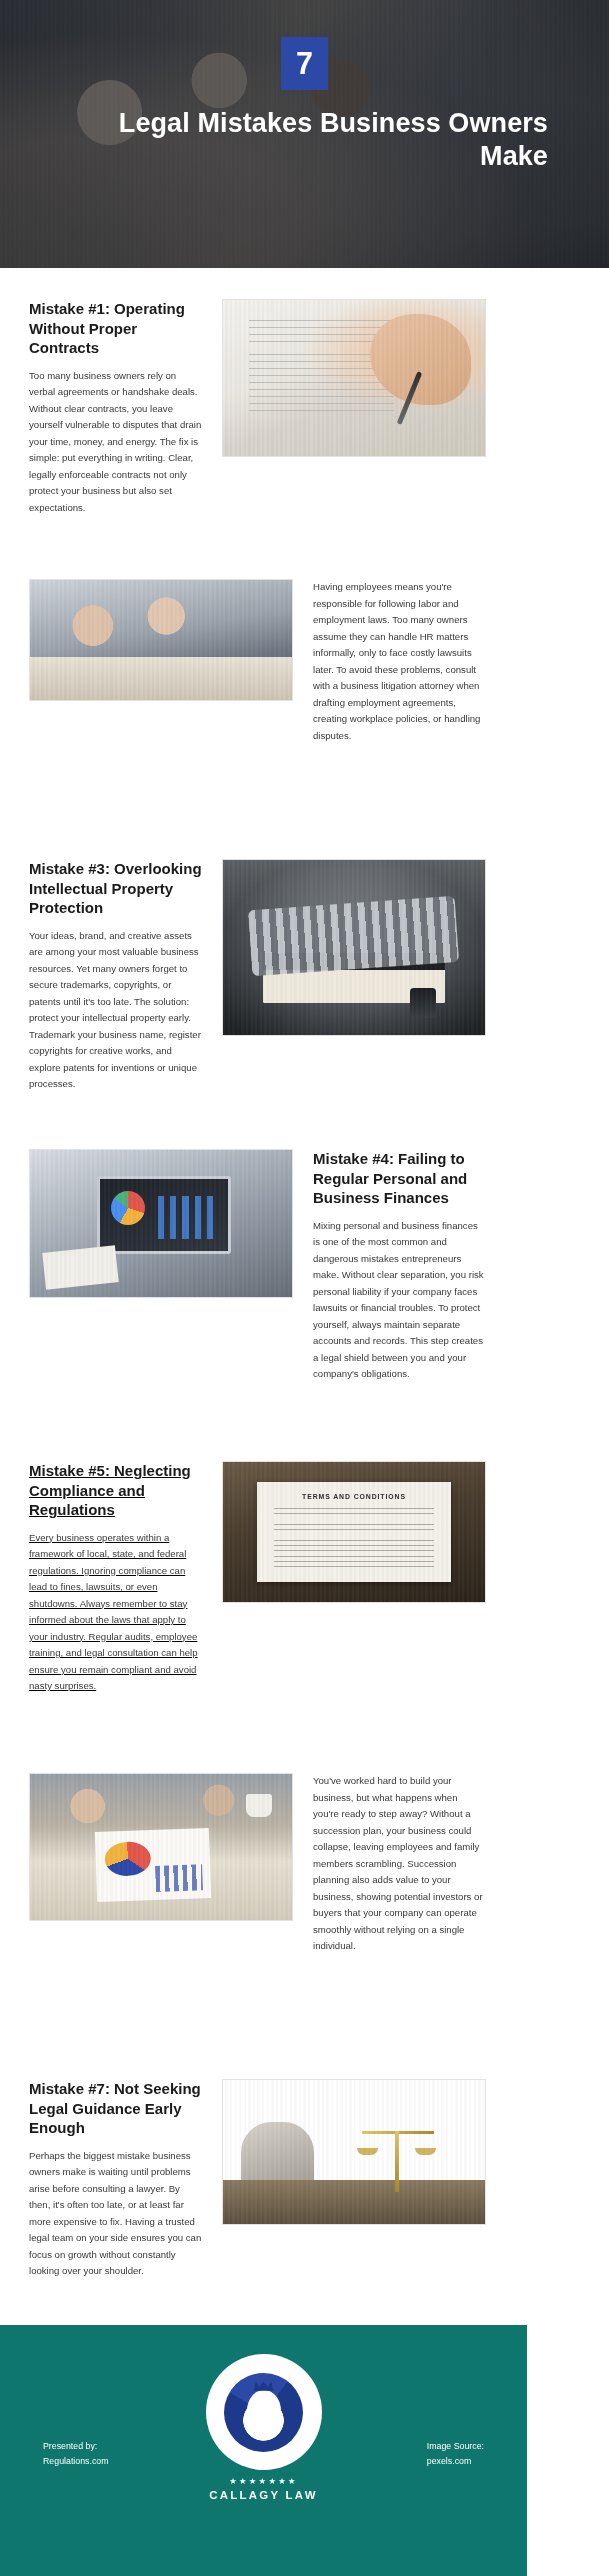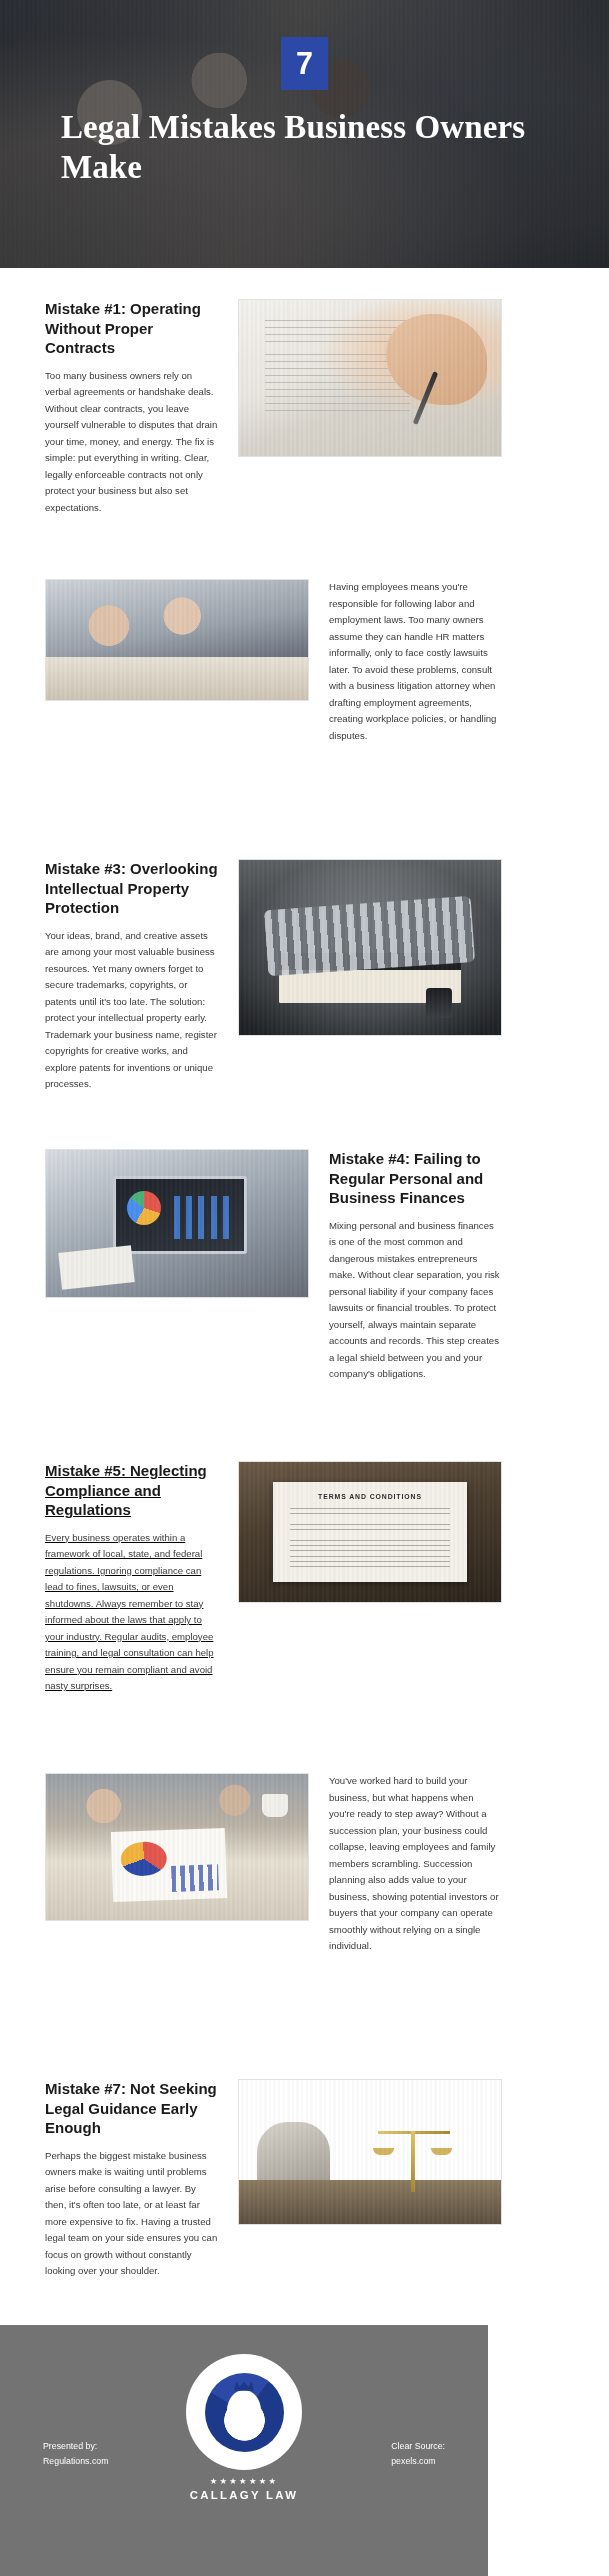--- a/index.html
+++ b/index.html
@@ -60,33 +60,32 @@
     font-size: 30.5px;
     font-weight: bold;
     display: flex;
     align-items: center;
     justify-content: center;
     line-height: 1;
     margin-bottom: 17px;
   }
   .hero-title {
     color: #ffffff;
-    font-size: 33px;
+    font-size: 27px;
     font-weight: bold;
     line-height: 1.22;
-    text-align: left;
+    text-align: right;
     width: 487px;
     letter-spacing: 0.1px;
-    font-family: Liberation Serif, serif;
   }
 
   
   .section {
     position: absolute;
-    left: 16px;
+    left: 0;
     width: 515px;
     padding: 0 29px;
   }
   .row {
     display: flex;
     gap: 20px;
     align-items: flex-start;
   }
   .row.reverse { flex-direction: row-reverse; }
   .col-text { width: 268px; }
@@ -307,23 +306,23 @@
   .ph-scales .person {
     position: absolute; left: 18.3px; bottom: 23px; width: 73px; height: 79px;
     border-radius: 30.5px 30.5px 0 0;
     background: linear-gradient(160deg, #d8d4cc, #9b968c);
   }
 
   
   .footer {
     position: absolute;
     left: 0; bottom: 0;
-    width: 488px;
+    width: 527px;
     height: 251px;
-    background: #737373;
+    background: #0f766e;
     color: #ffffff;
   }
   .footer-left {
     position: absolute;
     left: 43px; top: 114px;
     font-size: 8.8px;
     line-height: 1.65;
   }
   .footer-right {
     position: absolute;
@@ -516,19 +515,19 @@
       <div>Regulations.com</div>
     </div>
     <div class="logo-wrap">
       <div class="logo-circle">
         <div class="lion"></div>
       </div>
       <div class="stars">★★★★★★★</div>
       <div class="logo-text">CALLAGY LAW</div>
     </div>
     <div class="footer-right">
-      <div>Clear Source:</div>
+      <div>Image Source:</div>
       <div>pexels.com</div>
     </div>
   </div>
 
 </div>
 
 
 </body></html>

